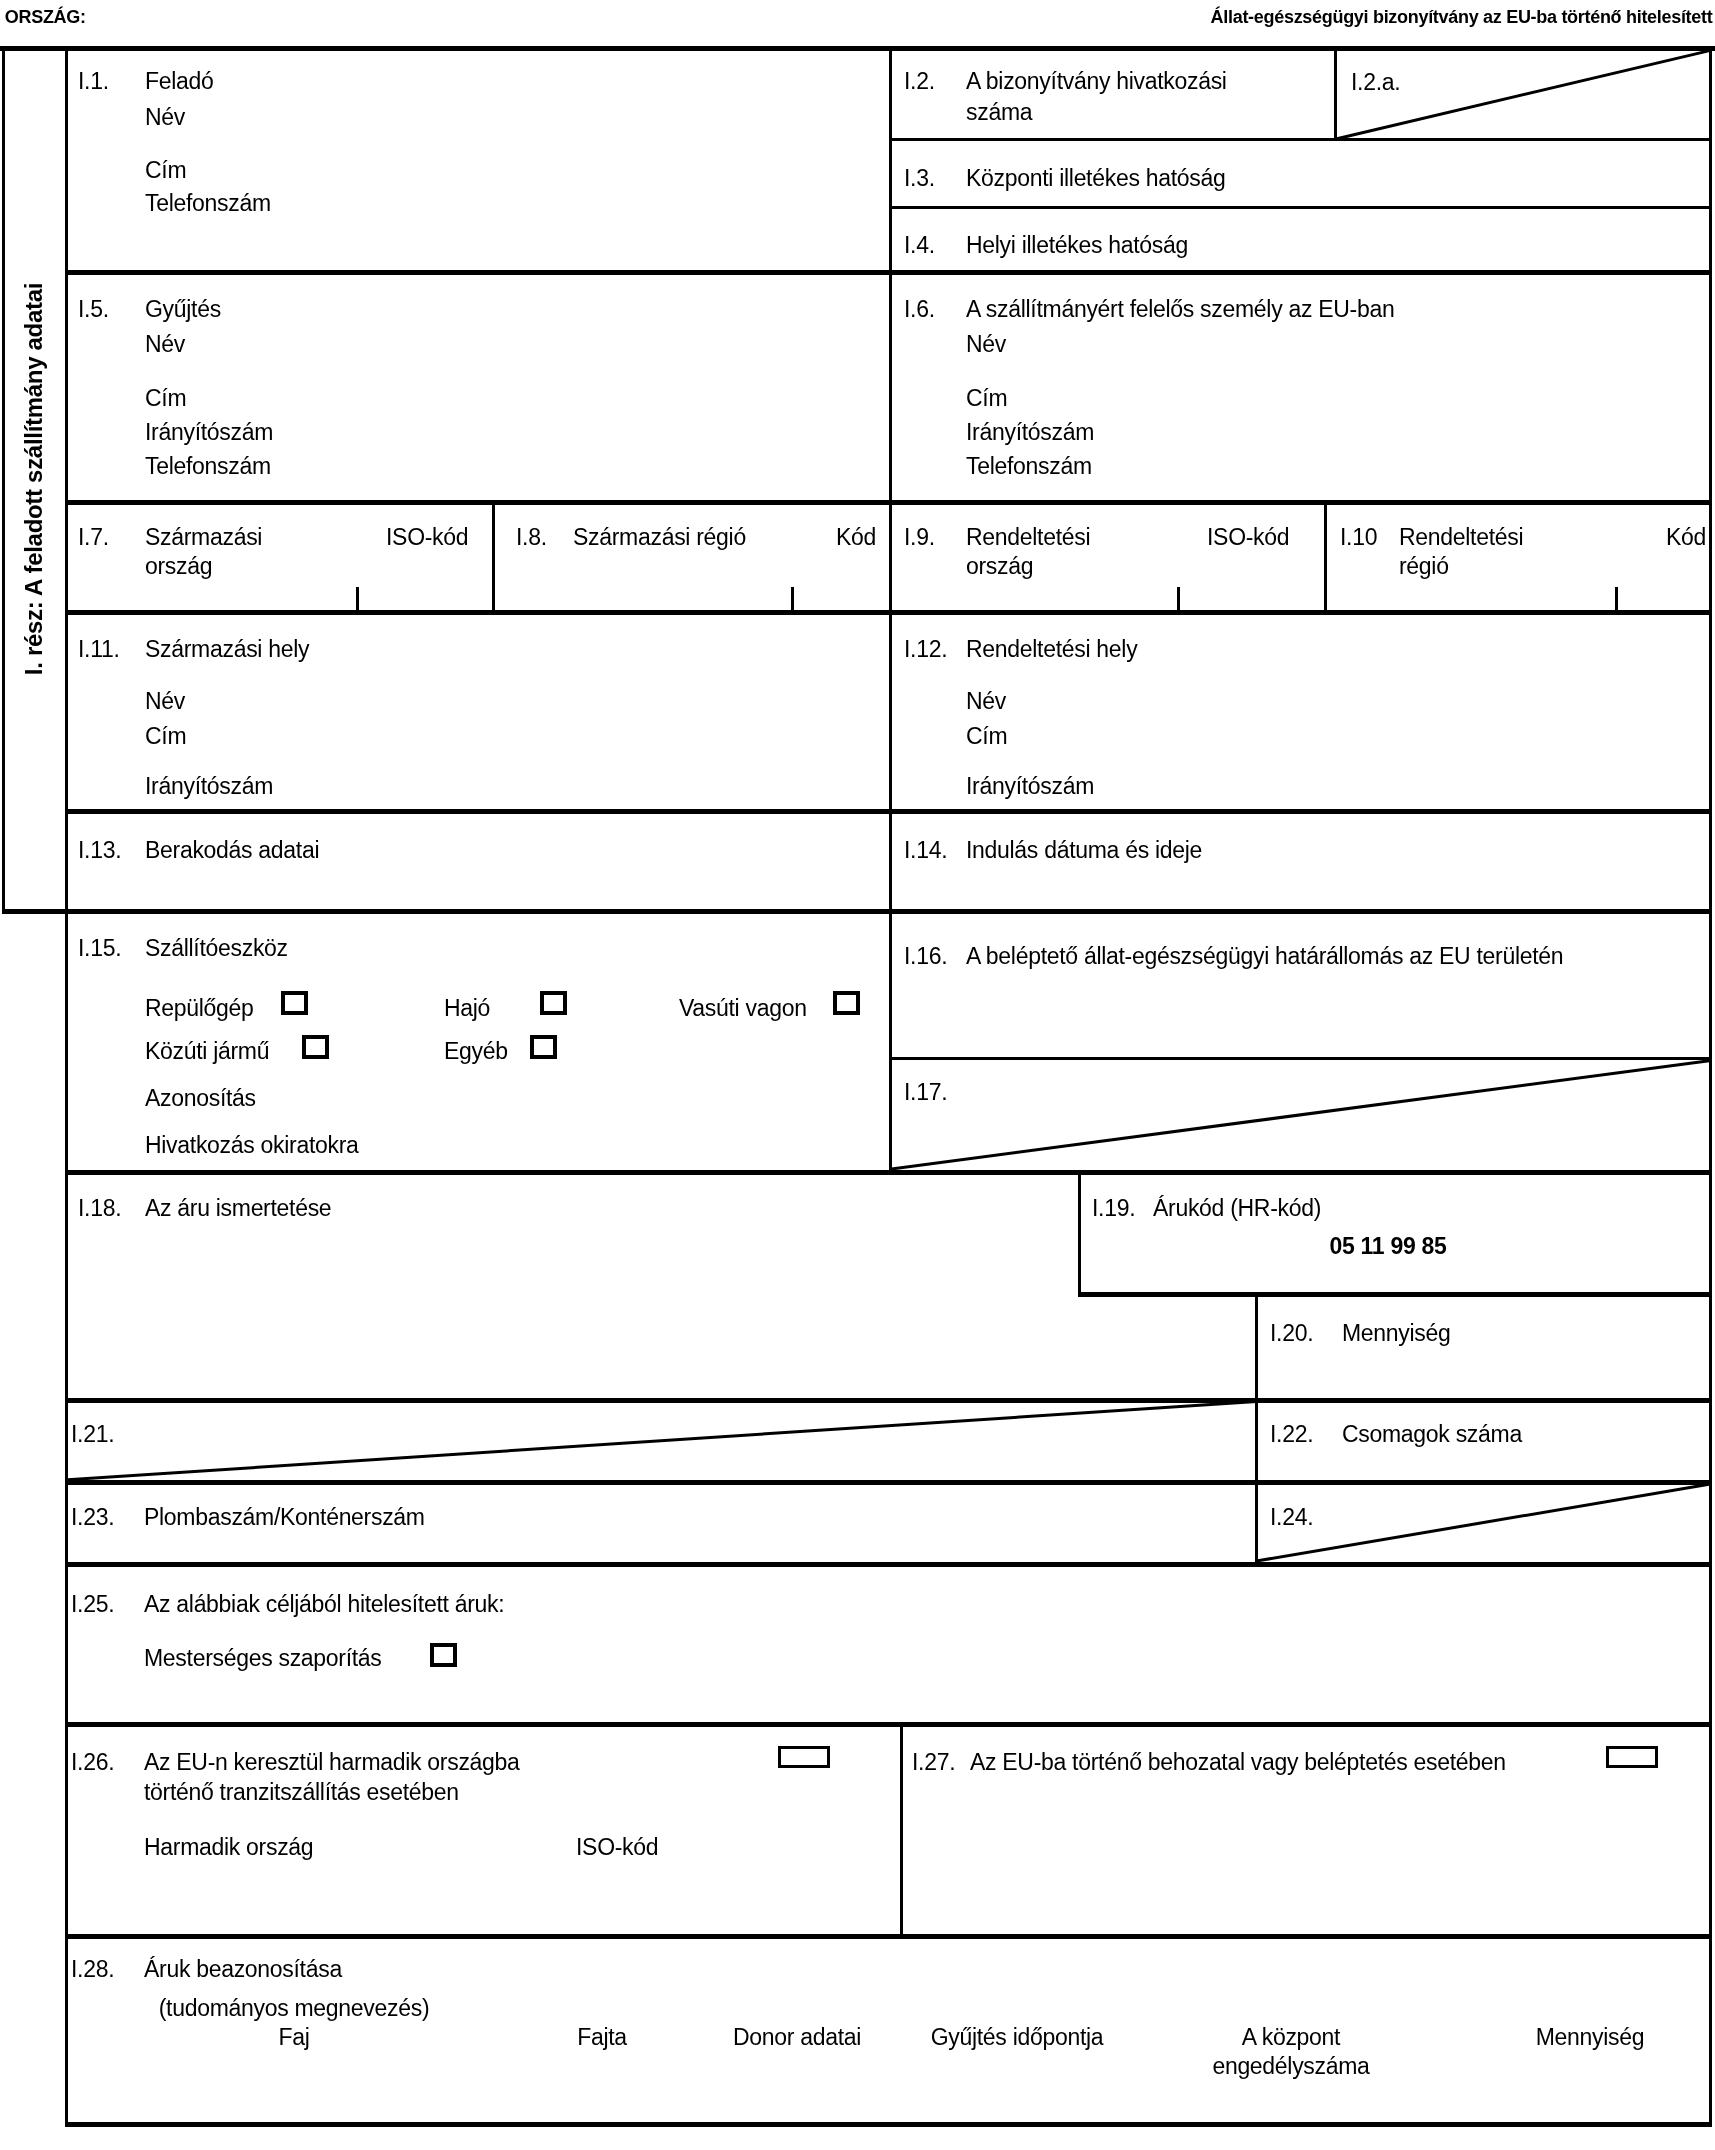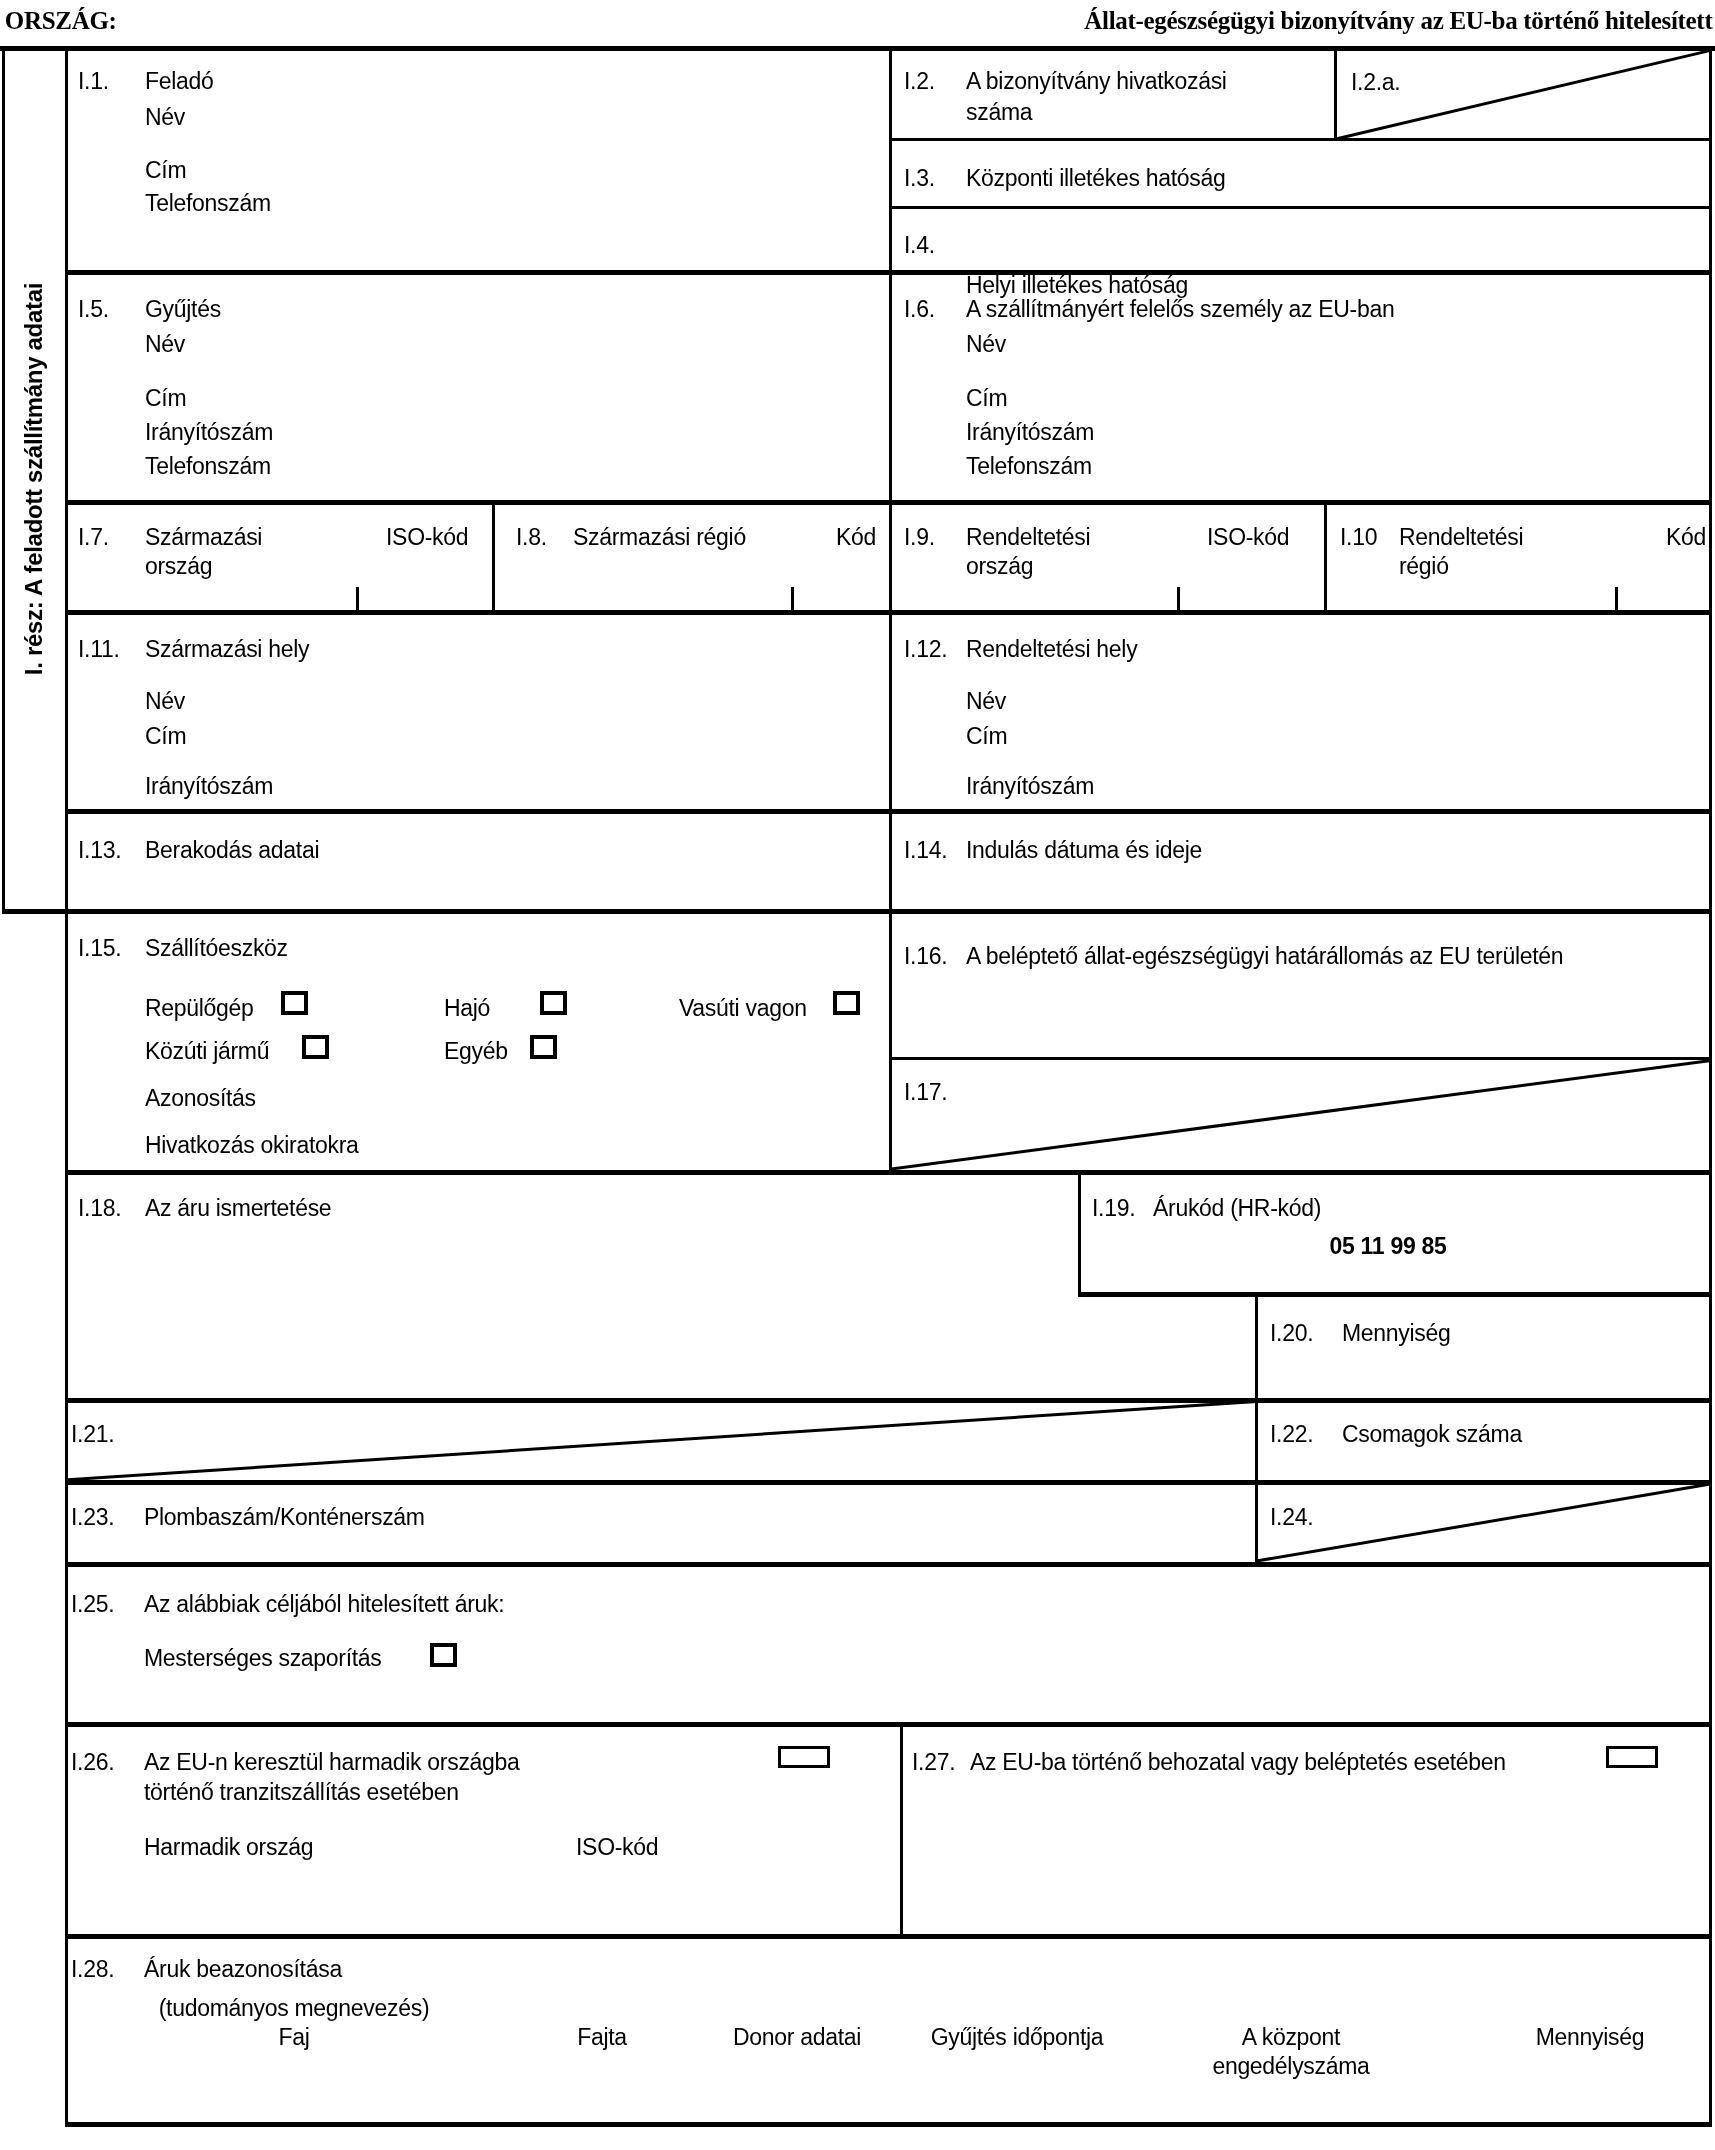--- a/index.html
+++ b/index.html
@@ -13,21 +13,21 @@
     overflow: hidden;
   }
   .t {
     position: absolute;
     font-size: 23px;
     line-height: 1;
     letter-spacing: -0.3px;
     white-space: nowrap;
   }
   .b { font-weight: bold; }
-  .hdr { font-size: 25px; font-weight: bold; letter-spacing: -0.3px; font-family: Liberation Serif, serif; }
+  .hdr { font-size: 18px; font-weight: bold; letter-spacing: -0.3px; }
   .ctr { transform: translateX(-50%); }
   .hl { position: absolute; background: #000; height: 5.4px; }  
   .hs { position: absolute; background: #000; height: 3px; }  
   .vl { position: absolute; background: #000; width: 3px; }   
   .cb {
     position: absolute;
     width: 19.3px; height: 15.7px;
     border: 4.2px solid #000;
     background: #fff;
   }
@@ -113,21 +113,21 @@
   <span class="t" style="left:145px; top:159px;">Cím</span>
   <span class="t" style="left:145px; top:192px;">Telefonszám</span>
 
   <span class="t" style="left:904px; top:70px;">I.2.</span>
   <span class="t" style="left:966px; top:70px;">A bizonyítvány hivatkozási</span>
   <span class="t" style="left:966px; top:101px;">száma</span>
   <span class="t" style="left:1351px; top:71px;">I.2.a.</span>
   <span class="t" style="left:904px; top:167px;">I.3.</span>
   <span class="t" style="left:966px; top:167px;">Központi illetékes hatóság</span>
   <span class="t" style="left:904px; top:234px;">I.4.</span>
-  <span class="t" style="left:966px; top:234px;margin-top:40px;">Helyi illetékes hatóság</span>
+  <span class="t" style="left:966px; top:234px;">Helyi illetékes hatóság</span>
 
   <span class="t" style="left:78px; top:298px;">I.5.</span>
   <span class="t" style="left:145px; top:298px;">Gyűjtés</span>
   <span class="t" style="left:145px; top:333px;">Név</span>
   <span class="t" style="left:145px; top:387px;">Cím</span>
   <span class="t" style="left:145px; top:421px;">Irányítószám</span>
   <span class="t" style="left:145px; top:455px;">Telefonszám</span>
 
   <span class="t" style="left:904px; top:298px;">I.6.</span>
   <span class="t" style="left:966px; top:298px;">A szállítmányért felelős személy az EU-ban</span>

